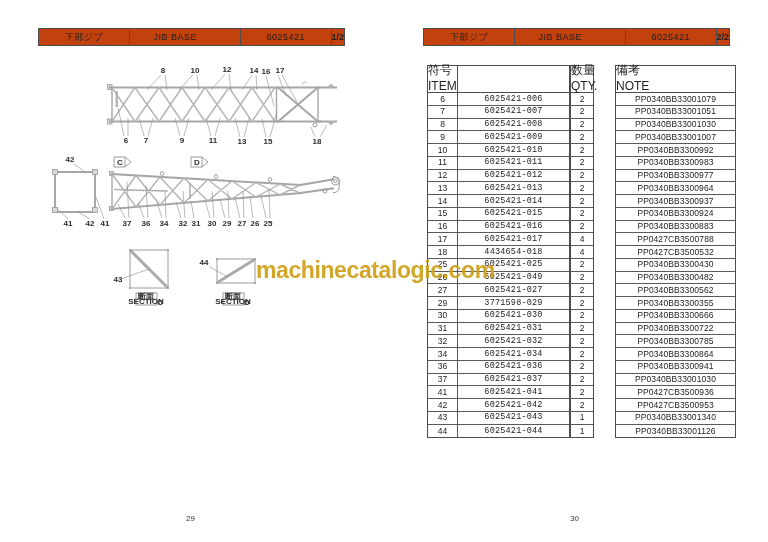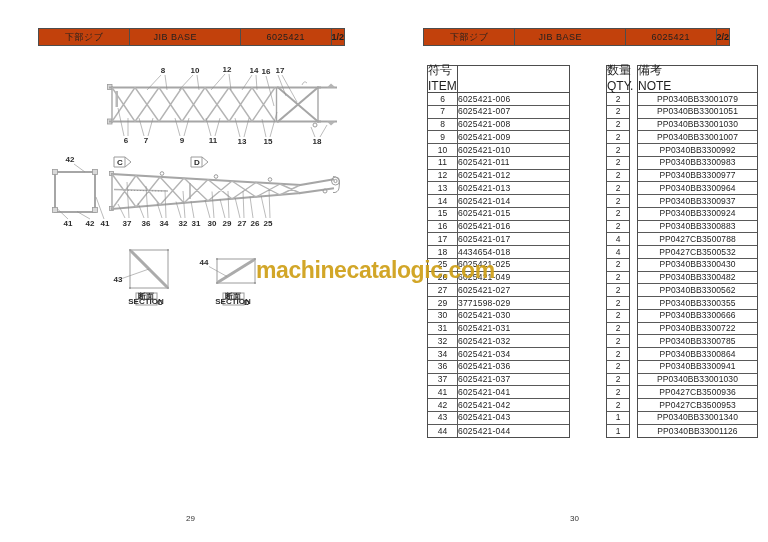--- a/index.html
+++ b/index.html
@@ -8,31 +8,31 @@
   
   .hdr{position:absolute;top:28px;width:307px;height:18px;display:flex;
        border:1px solid #4d4d4d;background:#c2410c;box-sizing:border-box;}
   .hc{display:flex;align-items:center;justify-content:center;font-size:9px;color:#1f1f1f;
       border-left:1px solid #4d4d4d;box-sizing:border-box;letter-spacing:.5px;}
   .hc:first-child{border-left:none;}
   .hw1{width:95px;}.hw2{width:95px;text-align:center;}.hw3{width:95px;margin-left:20px;}.hw4{flex:1;letter-spacing:0;font-weight:bold;}
   
   .box{position:absolute;top:65px;border:1px solid #4d4d4d;background:#fff;box-sizing:border-box;}
   #boxA{left:427px;width:143px;}
-  #boxB{left:606px;width:24px;}
-  #boxC{left:637px;width:121px;}
+  #boxB{left:570px;width:24px;}
+  #boxC{left:615px;width:121px;}
   .bh{height:27px;border-bottom:1px solid #4d4d4d;display:flex;box-sizing:border-box;}
   .sub{flex:1;display:flex;flex-direction:column;align-items:flex-start;justify-content:center;
        font-size:12px;line-height:1.3;color:#1f1f1f;}
   .sub-item{width:30px;flex:none;border-right:1px solid #4d4d4d;box-sizing:border-box;}
   .row{height:12.75px;display:flex;align-items:center;font-size:8.5px;color:#1c1c1c;
        box-sizing:border-box;line-height:1;}
   .row:not(:last-child){border-bottom:1px solid #595959;}
   .c-item{width:30px;flex:none;text-align:center;border-right:1px solid #595959;box-sizing:border-box;align-self:stretch;display:flex;align-items:center;justify-content:center;}
-  .c-part{flex:1;letter-spacing:.2px;}
+  .c-part{flex:1;text-align:center;letter-spacing:.2px;font-family:Liberation Mono, monospace;}
   .c-qty{flex:1;text-align:center;}
   .c-note{flex:1;display:flex;justify-content:center;letter-spacing:.1px;}
   
   #watermark{position:absolute;left:256px;top:257px;font-size:23px;font-weight:bold;
              letter-spacing:-.4px;opacity:.93;z-index:50;white-space:nowrap;}
   
   .pgnum{position:absolute;top:514px;font-size:8px;color:#333;}
   #pg-left{left:186px;} #pg-right{left:570px;}
   
   #diagram{position:absolute;left:30px;top:50px;}

